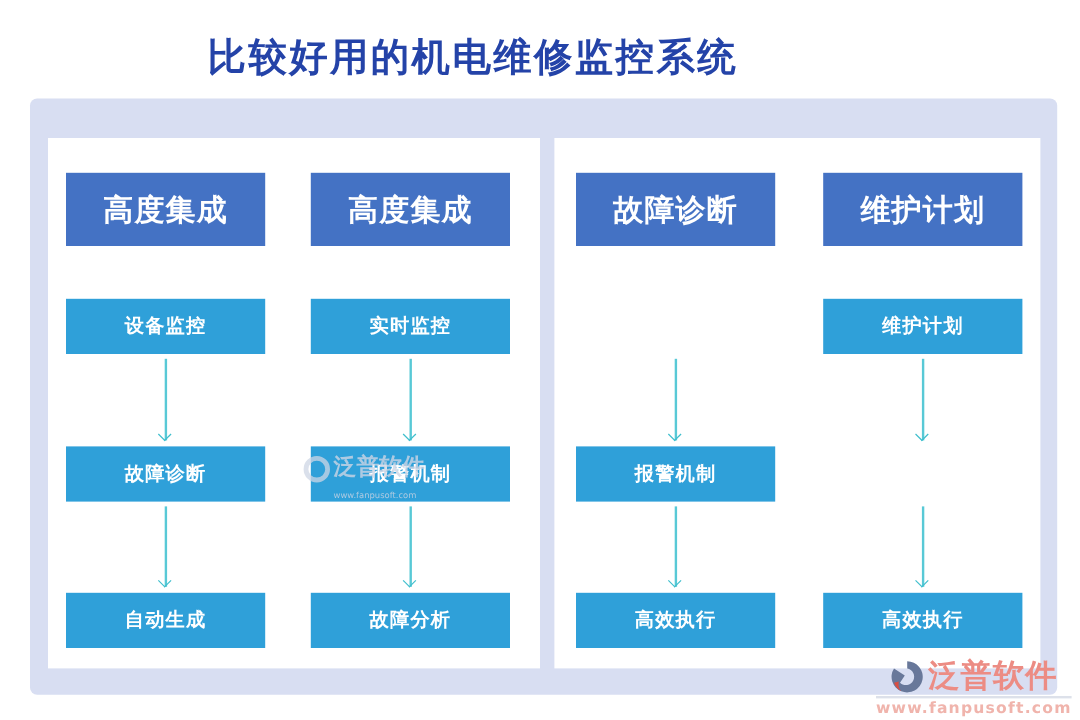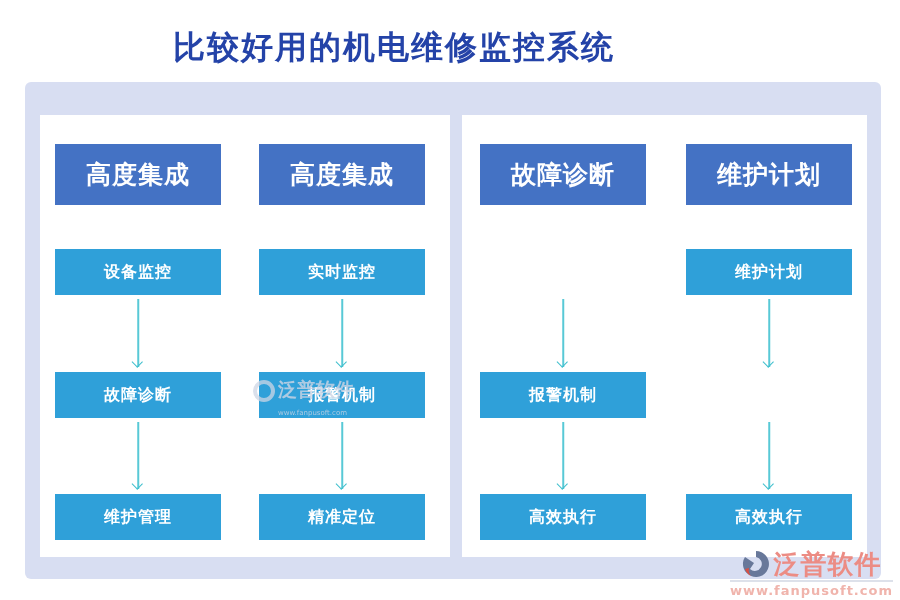--- a/index.html
+++ b/index.html
@@ -85,29 +85,29 @@
 
 <div class="canvas">
 
   <div class="panel panel-left">
     <div class="col col-a">
       <div class="box box-header">高度集成</div>
       <div class="box box-step step-1">设备监控</div>
       <div class="arrow arrow-1"></div>
       <div class="box box-step step-2">故障诊断</div>
       <div class="arrow arrow-2"></div>
-      <div class="box box-step step-3">维护管理</div>
+      <div class="box box-step step-3">自动生成</div>
     </div>
     <div class="col col-b">
       <div class="box box-header">高度集成</div>
       <div class="box box-step step-1">实时监控</div>
       <div class="arrow arrow-1"></div>
       <div class="box box-step step-2">报警机制</div>
       <div class="arrow arrow-2"></div>
-      <div class="box box-step step-3">精准定位</div>
+      <div class="box box-step step-3">故障分析</div>
     </div>
   </div>
 
   <div class="panel panel-right">
     <div class="col col-c">
       <div class="box box-header">故障诊断</div>
       <div class="arrow arrow-1"></div>
       <div class="box box-step step-2">报警机制</div>
       <div class="arrow arrow-2"></div>
       <div class="box box-step step-3">高效执行</div>

